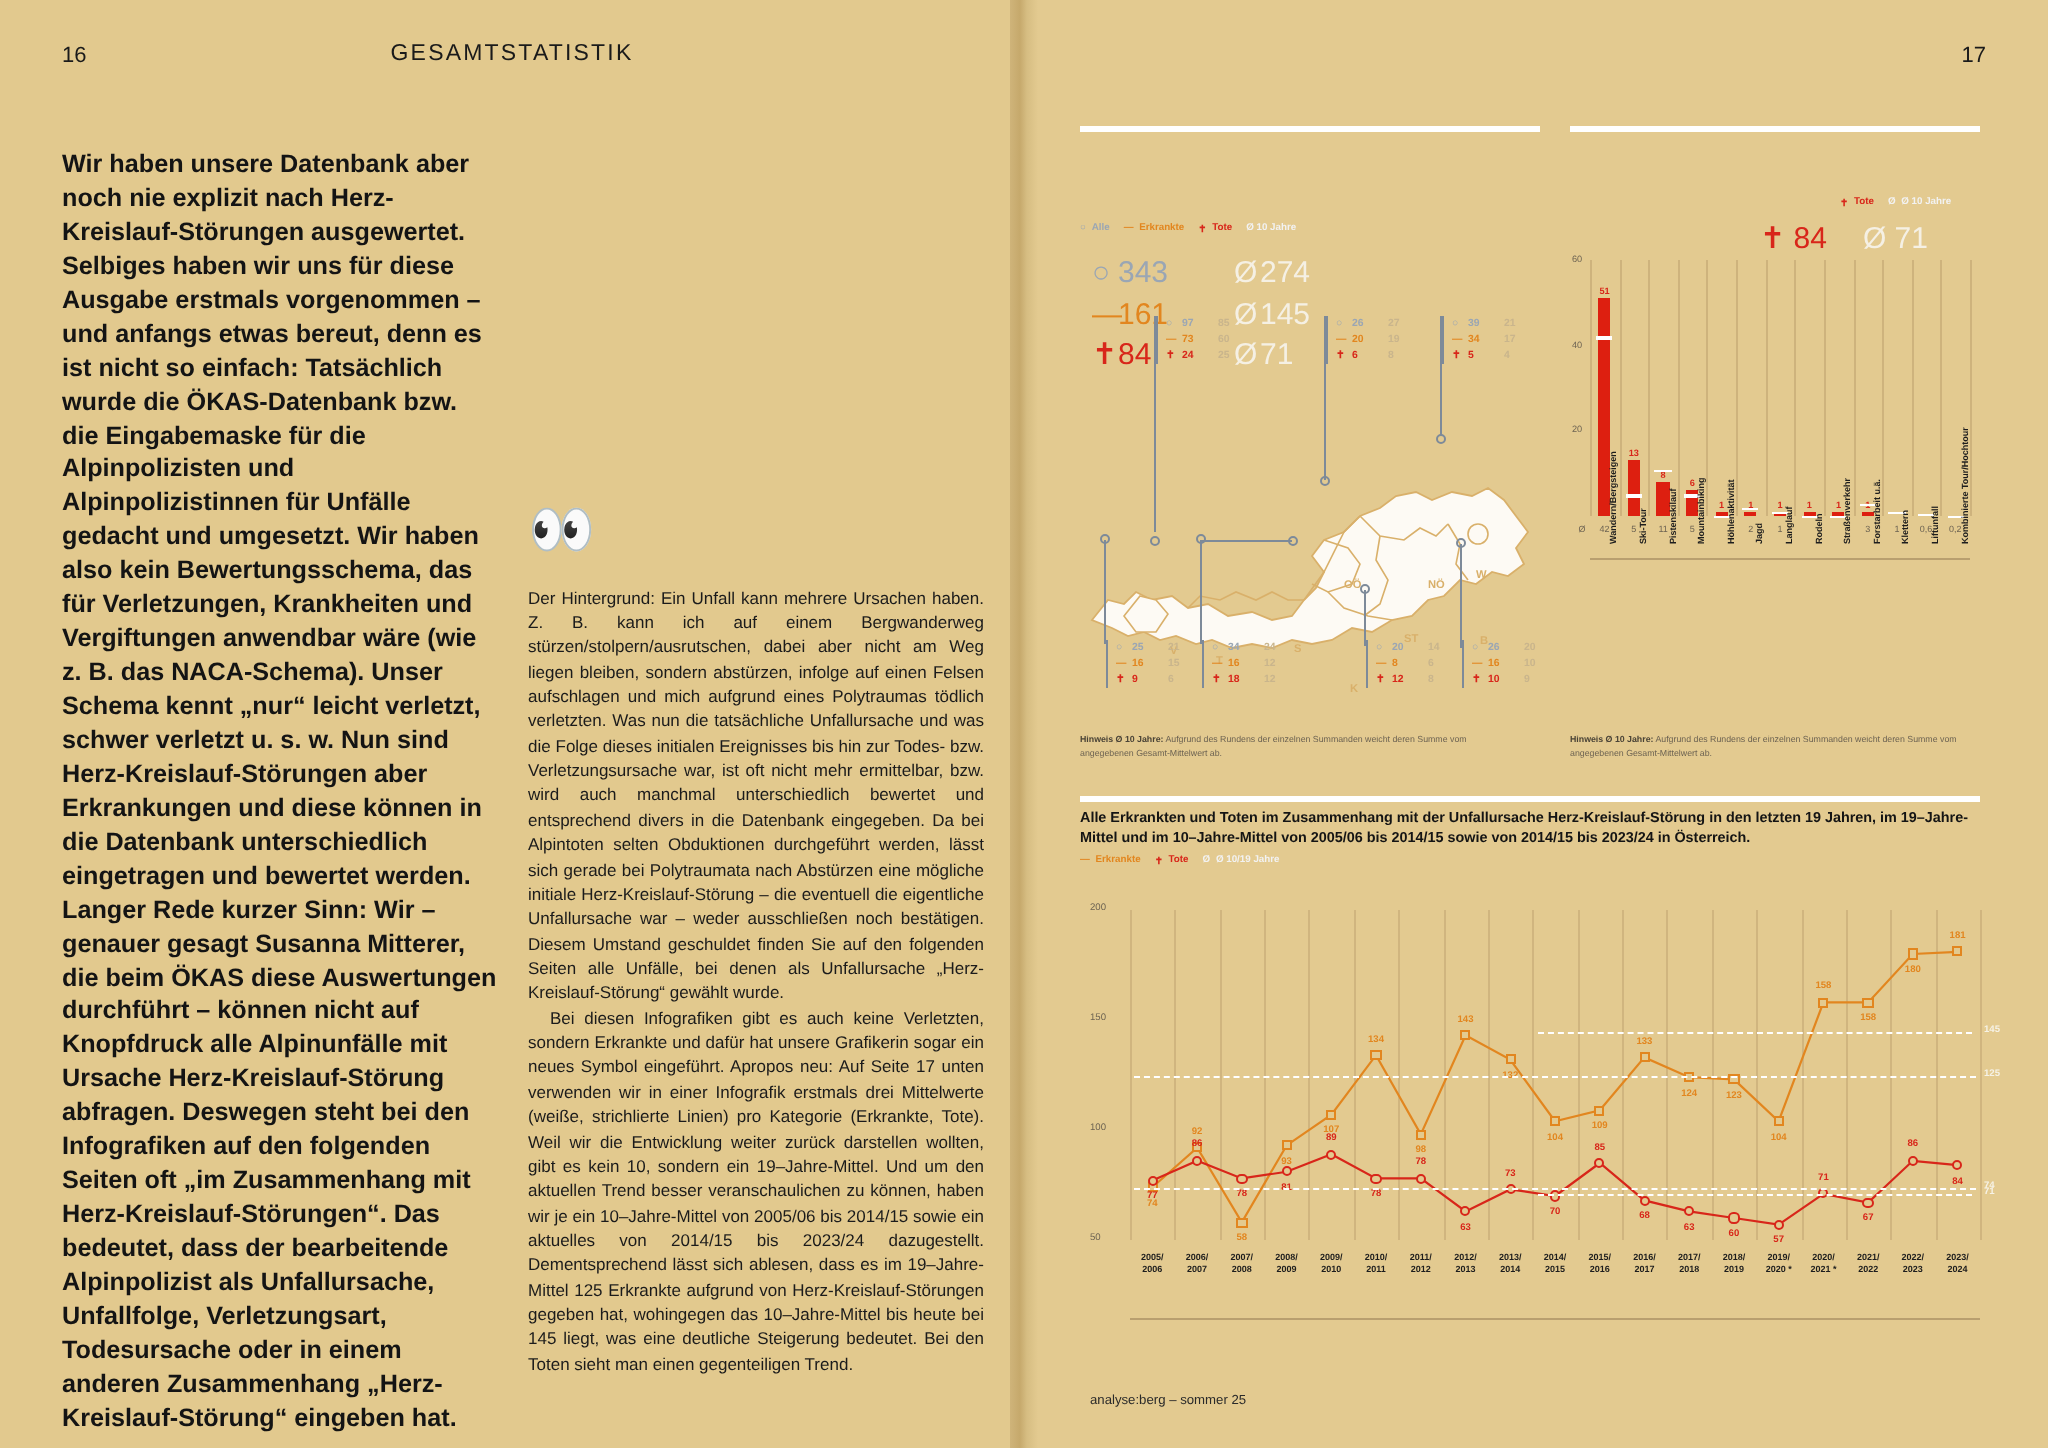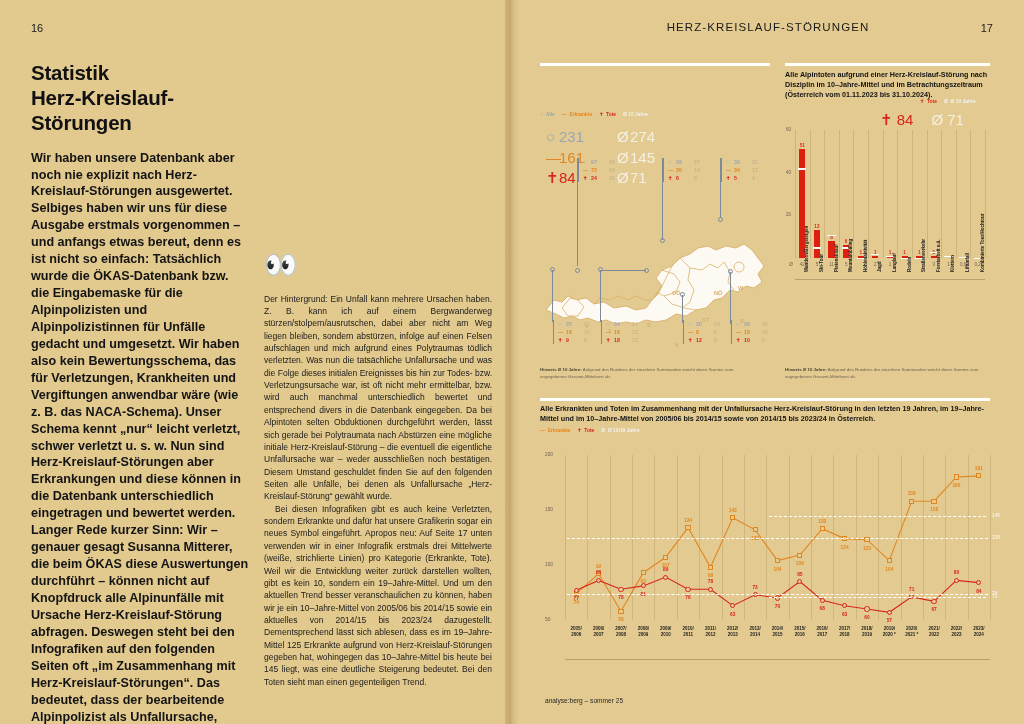--- a/index.html
+++ b/index.html
@@ -97,57 +97,56 @@
   .lc-meanlbl { position:absolute; font-size:4.8px; color:#f6f2e6; font-weight:700; }
   .credit { position:absolute; left:545px; top:697px; font-size:6.6px; color:#2a2a2a; }
 </style>
 </head>
 <body>
 
 <div class="page">
 
   <div class="left-page">
     <div class="pg-num l">16</div>
+    <div class="run-head l">GESAMTSTATISTIK</div>
 
     <div class="l-col1">
-      <div class="headline" id="headline"><span>Statistik</span><br><span>Herz-Kreislauf-</span><br><span>Störungen</span></div>
       <div class="lead">Wir haben unsere Datenbank aber noch nie explizit nach Herz-Kreislauf-Störungen ausgewertet. Selbiges haben wir uns für diese Ausgabe erstmals vorgenommen – und anfangs etwas bereut, denn es ist nicht so einfach: Tatsächlich wurde die ÖKAS-Datenbank bzw. die Eingabemaske für die Alpinpolizisten und Alpinpolizistinnen für Unfälle gedacht und umgesetzt. Wir haben also kein Bewertungsschema, das für Verletzungen, Krankheiten und Vergiftungen anwendbar wäre (wie z. B. das NACA-Schema). Unser Schema kennt „nur“ leicht verletzt, schwer verletzt u. s. w. Nun sind Herz-Kreislauf-Störungen aber Erkrankungen und diese können in die Datenbank unterschiedlich eingetragen und bewertet werden. Langer Rede kurzer Sinn: Wir – genauer gesagt Susanna Mitterer, die beim ÖKAS diese Auswertungen durchführt – können nicht auf Knopfdruck alle Alpinunfälle mit Ursache Herz-Kreislauf-Störung abfragen. Deswegen steht bei den Infografiken auf den folgenden Seiten oft „im Zusammenhang mit Herz-Kreislauf-Störungen“. Das bedeutet, dass der bearbeitende Alpinpolizist als Unfallursache, Unfallfolge, Verletzungsart, Todesursache oder in einem anderen Zusammenhang „Herz-Kreislauf-Störung“ eingeben hat.</div>
 
     </div>
 
     <div class="l-col2">
       <div class="quote-mark">👀</div>
       <div class="body-text">
         <p>Der Hintergrund: Ein Unfall kann mehrere Ursachen haben. Z. B. kann ich auf einem Bergwanderweg stürzen/stolpern/ausrutschen, dabei aber nicht am Weg liegen bleiben, sondern abstürzen, infolge auf einen Felsen aufschlagen und mich aufgrund eines Polytraumas tödlich verletzten. Was nun die tatsächliche Unfallursache und was die Folge dieses initialen Ereignisses bis hin zur Todes- bzw. Verletzungsursache war, ist oft nicht mehr ermittelbar, bzw. wird auch manchmal unterschiedlich bewertet und entsprechend divers in die Datenbank eingegeben. Da bei Alpintoten selten Obduktionen durchgeführt werden, lässt sich gerade bei Polytraumata nach Abstürzen eine mögliche initiale Herz-Kreislauf-Störung – die eventuell die eigentliche Unfallursache war – weder ausschließen noch bestätigen. Diesem Umstand geschuldet finden Sie auf den folgenden Seiten alle Unfälle, bei denen als Unfallursache „Herz-Kreislauf-Störung“ gewählt wurde.</p>
         <p>Bei diesen Infografiken gibt es auch keine Verletzten, sondern Erkrankte und dafür hat unsere Grafikerin sogar ein neues Symbol eingeführt. Apropos neu: Auf Seite 17 unten verwenden wir in einer Infografik erstmals drei Mittelwerte (weiße, strichlierte Linien) pro Kategorie (Erkrankte, Tote). Weil wir die Entwicklung weiter zurück darstellen wollten, gibt es kein 10, sondern ein 19–Jahre-Mittel. Und um den aktuellen Trend besser veranschaulichen zu können, haben wir je ein 10–Jahre-Mittel von 2005/06 bis 2014/15 sowie ein aktuelles von 2014/15 bis 2023/24 dazugestellt. Dementsprechend lässt sich ablesen, dass es im 19–Jahre-Mittel 125 Erkrankte aufgrund von Herz-Kreislauf-Störungen gegeben hat, wohingegen das 10–Jahre-Mittel bis heute bei 145 liegt, was eine deutliche Steigerung bedeutet. Bei den Toten sieht man einen gegenteiligen Trend.</p>
       </div>
     </div>
   </div>
 
   <div class="right-page">
     <div class="pg-num r">17</div>
-    <div class="run-head r">HERZ-KREISLAUF-STÖRUNGEN</div>
   </div>
 
   <div class="gutter"></div>
 
   <div class="topline" style="left:540px; top:63px; width:230px;"></div>
   <div class="legend" style="left:540px; top:111px;">
     <span class="lg-alle">○&nbsp;<i style="font-style:normal">Alle</i></span>
     <span class="lg-erk">—&nbsp;<i style="font-style:normal">Erkrankte</i></span>
     <span class="lg-tote">✝&nbsp;<i style="font-style:normal">Tote</i></span>
     <span class="lg-avg">
         <i style="font-style:normal">Ø 10 Jahre</i>
       </span>
   </div>
 
   <div class="bigstats" style="left:546px; top:127px;">
     <div class="bs-row">
         <span class="bs-sym r-alle">○</span>
-        <span class="bs-num r-alle">231</span>
+        <span class="bs-num r-alle">343</span>
         <span class="bs-sym r-avg">Ø</span>
         <span class="bs-num r-avg">274</span>
       </div>
     <div class="bs-row">
         <span class="bs-sym r-erk">—</span>
         <span class="bs-num r-erk">161</span>
         <span class="bs-sym r-avg">Ø</span>
         <span class="bs-num r-avg">145</span>
       </div>
     <div class="bs-row">
@@ -323,21 +322,20 @@
           <span class="c2">9</span>
         </div>
     </div>
   </div>
 
   <div class="hint" style="left:540px; top:367px;">
     <b>Hinweis Ø 10 Jahre:</b><span> Aufgrund des Rundens der einzelnen Summanden weicht deren Summe vom angegebenen Gesamt-Mittelwert ab.</span>
   </div>
 
   <div class="topline" style="left:785px; top:63px; width:205px;"></div>
-  <div class="gtitle" style="left:785px; top:70px; width:206px;">Alle Alpintoten aufgrund einer Herz-Kreislauf-Störung nach Disziplin im 10–Jahre-Mittel und im Betrachtungszeitraum (Österreich vom 01.11.2023 bis 31.10.2024).</div>
   <div class="legend" style="left:920px; top:98px;">
     <span class="lg-tote">✝&nbsp;<i style="font-style:normal">Tote</i></span>
     <span class="lg-avg">Ø&nbsp;<i style="font-style:normal">Ø 10 Jahre</i></span>
   </div>
   <div class="bigstats" style="left:880px; top:110px; display:flex; gap:18px;">
     <span class="r-tote">✝&nbsp;<i style="font-style:normal">84</i></span>
     <span class="r-avg">Ø&nbsp;<i style="font-style:normal">71</i></span>
   </div>
   <div class="bc" id="barchart">
     <div class="bc-axis"></div>

